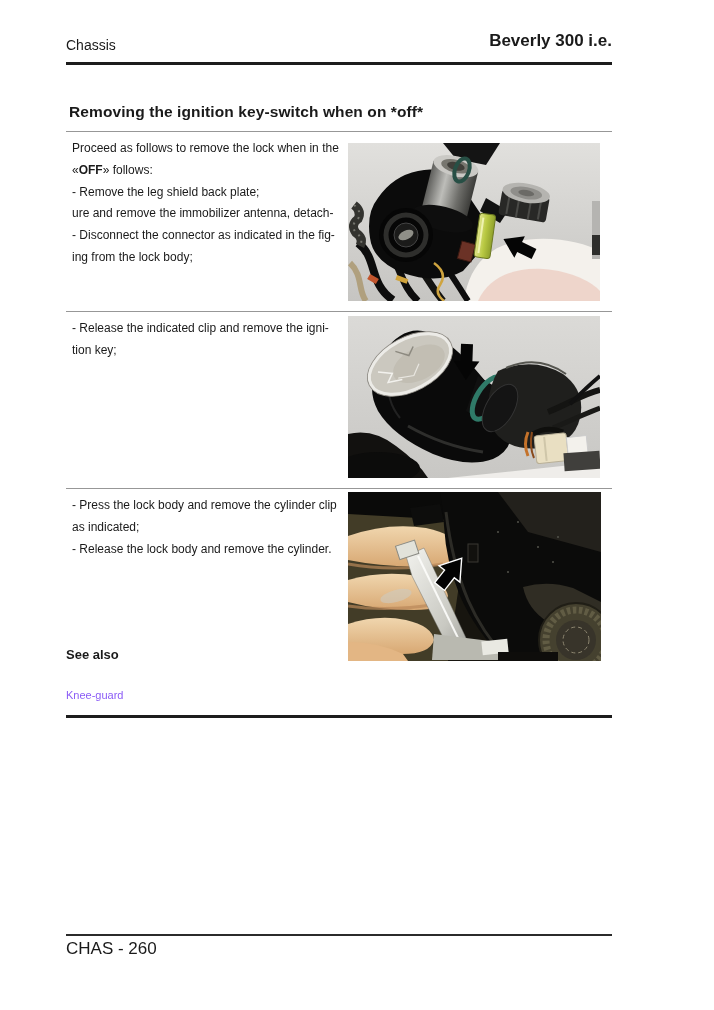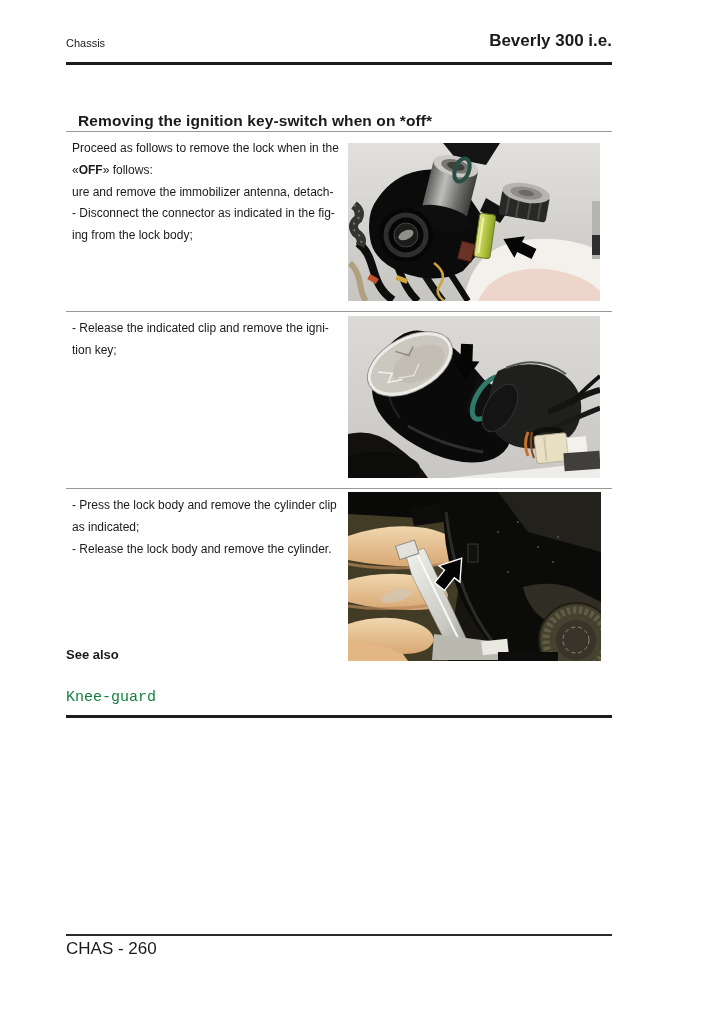--- a/index.html
+++ b/index.html
@@ -1,28 +1,28 @@
 <!DOCTYPE html>
 <html><head>
 <meta charset="utf-8">
 <style>
   html,body{margin:0;padding:0;background:#ffffff;}
   body{width:714px;height:1010px;font-family:"Liberation Sans",sans-serif;color:#1a1a1a;}
   .page{position:relative;width:714px;height:1010px;background:#fff;overflow:hidden;}
   .abs{position:absolute;}
-  .hdr-left{left:66px;top:37px;font-size:11px;text-align:right;}
+  .hdr-left{left:66px;top:37px;font-size:14px;text-align:right;}
   .hdr-right{left:66px;top:31px;width:546px;text-align:right;font-size:17px;font-weight:bold;}
   .hdr-rule{left:66px;top:62px;width:546px;height:3px;background:#1c1c1c;}
-  .title{left:66px;top:100px;margin:12px;font-size:15.5px;font-weight:bold;letter-spacing:0.1px;}
+  .title{left:66px;top:100px;margin:3px;font-size:15.5px;font-weight:bold;letter-spacing:0.1px;}
   .sep{left:66px;width:546px;height:1px;background:#979797;}
   .sep-thick{left:66px;top:715px;width:546px;height:2.5px;background:#1c1c1c;}
   .step{left:72px;width:290px;font-size:12px;line-height:21.8px;margin-top:6px;}
   .ln{white-space:nowrap;}
   .see-heading{left:66px;top:647px;font-size:13px;font-weight:bold;}
-  .see-link{left:66px;top:689px;font-size:15px;color:#15803d;cursor:pointer;text-decoration:none;font-family:Liberation Mono, monospace;}
+  .see-link{left:66px;top:689px;font-size:11px;color:#8b5cf6;cursor:pointer;text-decoration:none;}
   .footer-rule{left:66px;top:934px;width:546px;height:1.5px;background:#2b2b2b;}
   .footer-text{left:66px;top:939px;font-size:17px;}
   .fig{position:absolute;display:block;}
 </style>
 </head>
 <body>
 
 <div class="page">
 
   <div class="abs hdr-left">Chassis</div>
@@ -31,20 +31,21 @@
 
   <h1 class="abs title">Removing the ignition key-switch when on *off*</h1>
 
   <div class="abs sep" style="top:131px"></div>
   <div class="abs sep" style="top:311px"></div>
   <div class="abs sep" style="top:488px"></div>
 
   <div class="abs step" style="top:132px">
     <div class="ln">Proceed as follows to remove the lock when in the</div>
     <div class="ln"><span>«</span><b>OFF</b><span>» follows:</span></div>
+    <div class="ln">- Remove the leg shield back plate;</div>
     <div class="ln">ure and remove the immobilizer antenna, detach-</div>
     <div class="ln">- Disconnect the connector as indicated in the fig-</div>
     <div class="ln">ing from the lock body;</div>
   </div>
 
   <div class="abs step" style="top:489px">
     <div class="ln">- Press the lock body and remove the cylinder clip</div>
     <div class="ln">as indicated;</div>
     <div class="ln">- Release the lock body and remove the cylinder.</div>
   </div>

